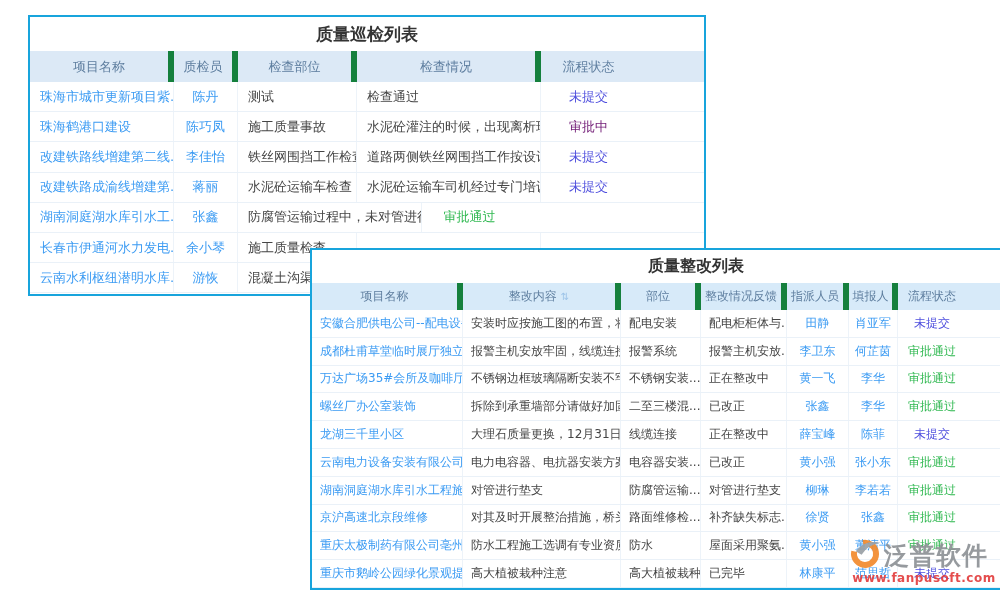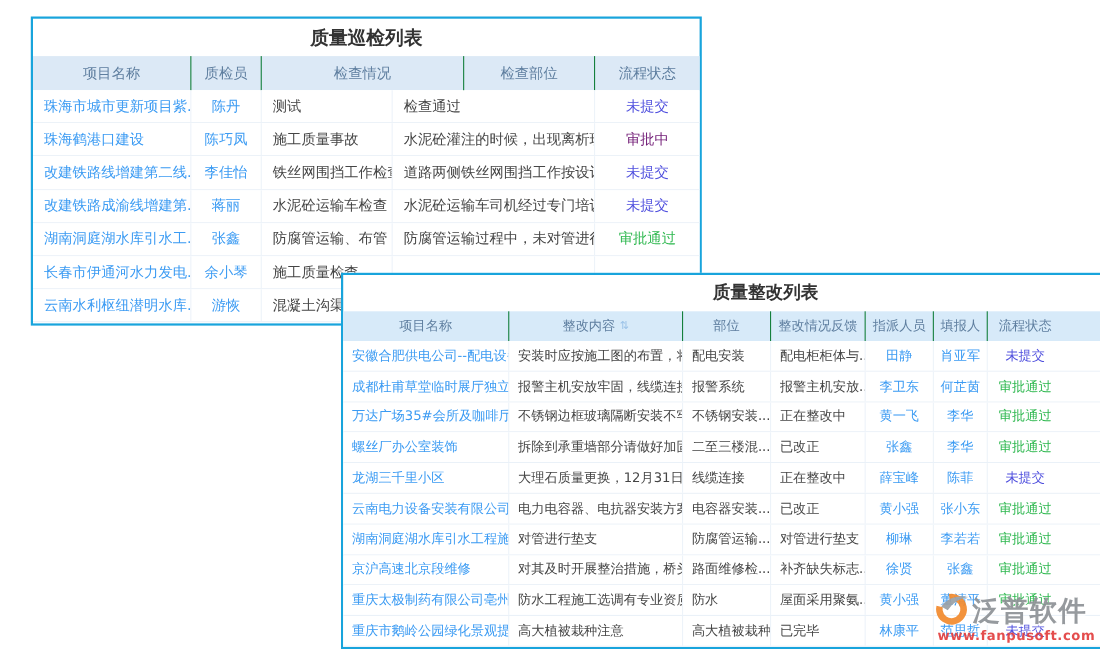--- a/index.html
+++ b/index.html
@@ -1,29 +1,29 @@
 <!DOCTYPE html>
 <html><head>
 <meta charset="utf-8">
 <style>
   * { margin:0; padding:0; box-sizing:border-box; }
   html,body { width:1000px; height:600px; background:#ffffff; overflow:hidden;
               font-family:"DejaVu Sans","Liberation Sans",sans-serif; }
   .panel { position:absolute; background:#ffffff; border:2px solid #18A4DC; }
-  #table1 { left:28px; top:15px; width:610px; height:281px; }
+  #table1 { left:28px; top:15px; width:678px; height:281px; }
   #table2 { left:310px; top:248px; width:772px; height:342px; }
   .tbl-title { display:flex; align-items:center; justify-content:center;
                font-weight:bold; color:#333333; }
   #table1 .tbl-title { height:34px; font-size:17px; }
   #table2 .tbl-title { height:33px; font-size:16px; }
   .thead { display:flex; }
   #table1 .thead { height:31px; background:#DCE9F6; }
   #table2 .thead { height:27px; background:#D7EAF9; }
   .th { display:flex; align-items:center; justify-content:center;
-        color:#5E7E9F; border-right:1px solid #15803d; overflow:hidden; white-space:nowrap; }
+        color:#5E7E9F; border-right:6px solid #15803d; overflow:hidden; white-space:nowrap; }
   #table1 .th { font-size:13px; }
   #table2 .th { font-size:12px; }
   .th:last-child { border-right:none; }
   .sort-icon { margin-left:4px; font-size:10px; color:#9CC3E8; cursor:pointer; }
   .tbody { display:block; }
   .tr { display:flex; border-bottom:1px solid #EAF1F8; background:#fff; }
   #table1 .tr { height:30.2px; }
   #table2 .tr { height:27.8px; }
   .td { display:flex; align-items:center; overflow:hidden; white-space:nowrap;
         border-right:1px solid #EDF3F9; color:#454545; }
@@ -61,25 +61,25 @@
 
 <div id="table1" class="panel">
   <div class="tbl-title">质量巡检列表</div>
   <div class="thead">
       <div class="th c0">
         <span>项目名称</span>
       </div>
       <div class="th c1">
         <span>质检员</span>
       </div>
+      <div class="th c2">
+        <span>检查部位</span>
+      </div>
       <div class="th c3">
         <span>检查情况</span>
-      </div>
-      <div class="th c2">
-        <span>检查部位</span>
       </div>
       <div class="th c4">
         <span>流程状态</span>
       </div>
     </div>
   <div class="tbody">
       <div class="tr">
         <div class="td c0 link">珠海市城市更新项目紫...</div>
         <div class="td c1 link">陈丹</div>
         <div class="td c2 text">测试</div>
@@ -103,21 +103,20 @@
       <div class="tr">
         <div class="td c0 link">改建铁路成渝线增建第...</div>
         <div class="td c1 link">蒋丽</div>
         <div class="td c2 text">水泥砼运输车检查</div>
         <div class="td c3 text">水泥砼运输车司机经过专门培训...</div>
         <div class="td c4 status" style="color: rgb(80, 80, 222);">未提交</div>
       </div>
       <div class="tr">
         <div class="td c0 link">湖南洞庭湖水库引水工...</div>
         <div class="td c1 link">张鑫</div>
-        <div class="td c2 text">防腐管运输、布管</div>
         <div class="td c3 text">防腐管运输过程中，未对管进行...</div>
         <div class="td c4 status" style="color: rgb(47, 184, 80);">审批通过</div>
       </div>
       <div class="tr">
         <div class="td c0 link">长春市伊通河水力发电...</div>
         <div class="td c1 link">余小琴</div>
         <div class="td c2 text">施工质量检查</div>
         <div class="td c3 text"></div>
         <div class="td c4 status"></div>
       </div>

